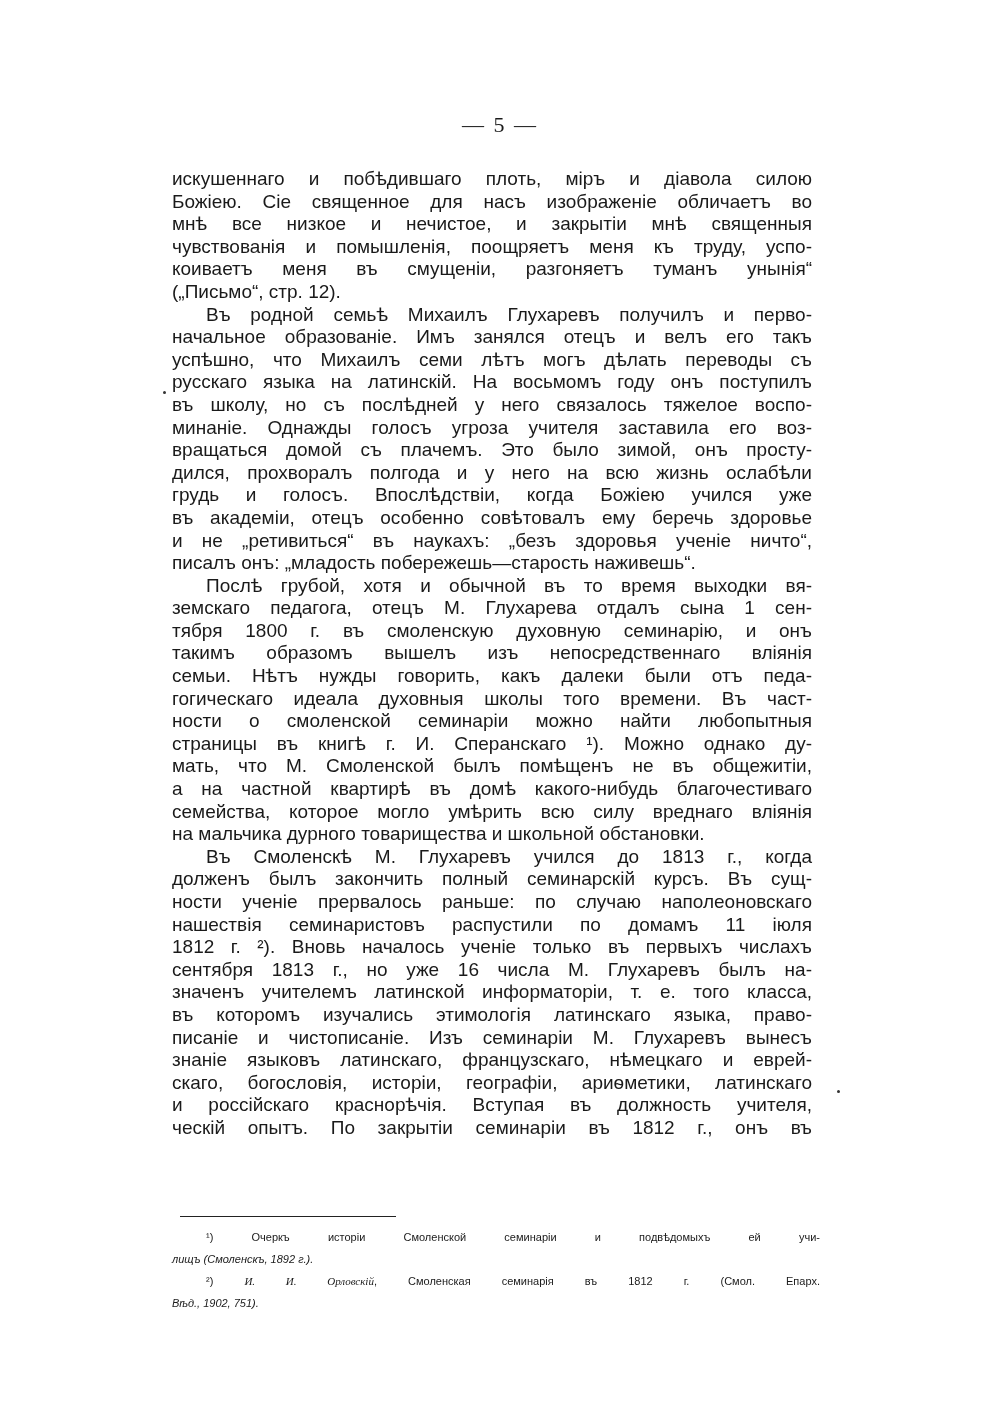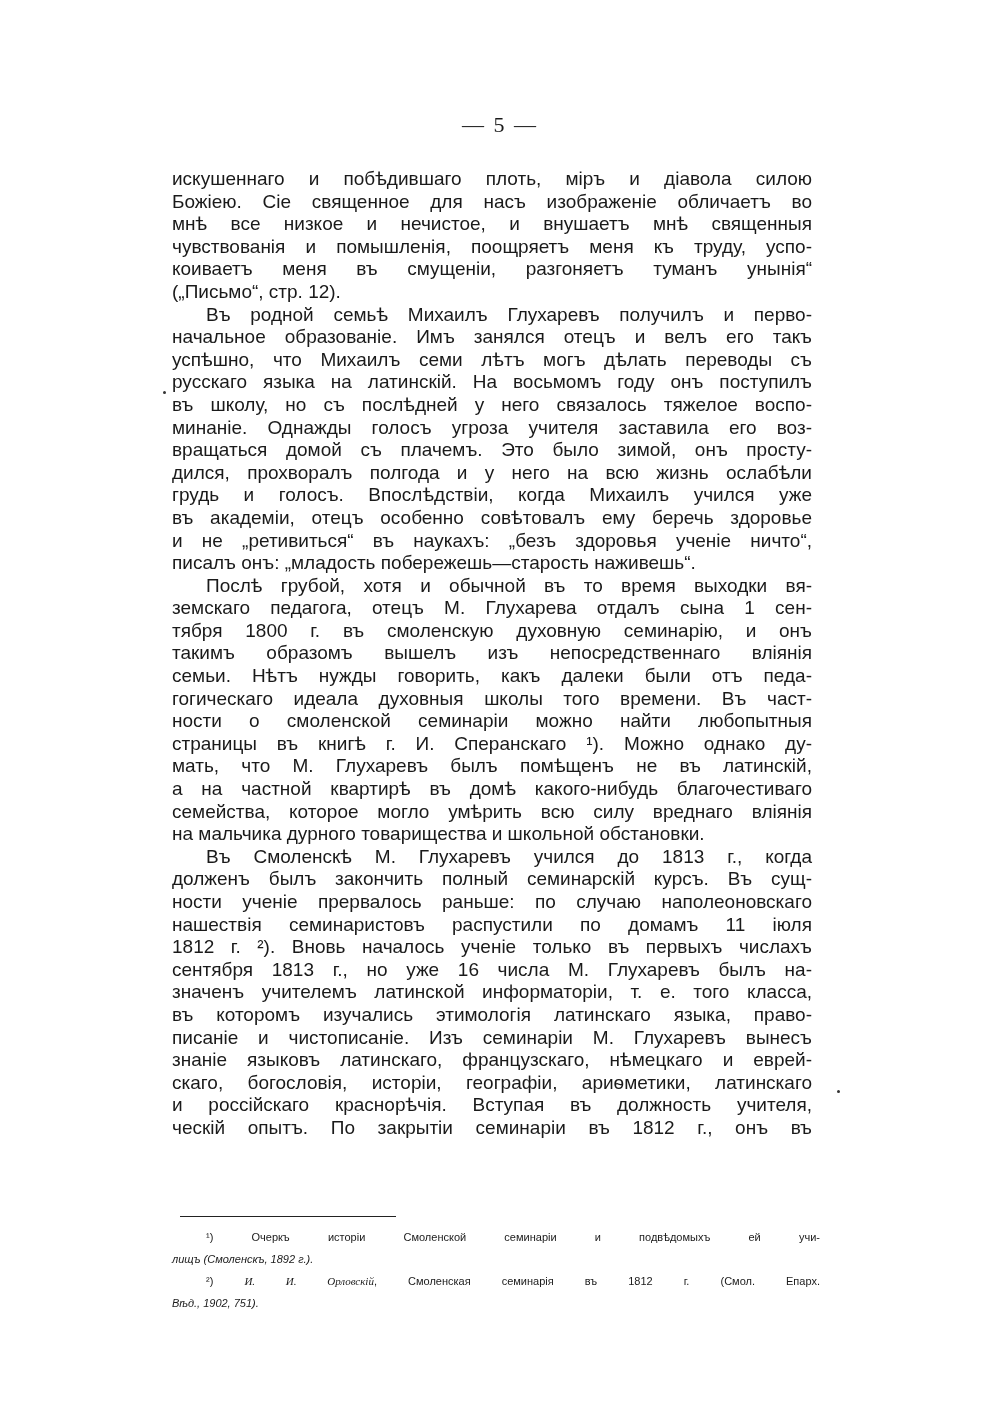--- a/index.html
+++ b/index.html
@@ -67,45 +67,45 @@
     }
   </style>
 </head>
 <body>
 
 <div class="page-number">— 5 —</div>
 
 <div class="body-text" id="body-text">
     <span class="line">искушеннаго и побѣдившаго плоть, міръ и діавола силою</span>
     <span class="line">Божіею. Сіе священное для насъ изображеніе обличаетъ во</span>
-    <span class="line">мнѣ все низкое и нечистое, и внушаетъ мнѣ священныя</span>
+    <span class="line">мнѣ все низкое и нечистое, и закрытіи мнѣ священныя</span>
     <span class="line">чувствованія и помышленія, поощряетъ меня къ труду, успо-</span>
     <span class="line">коиваетъ меня въ смущеніи, разгоняетъ туманъ унынія“</span>
     <span class="line last">(„Письмо“, стр. 12).</span>
     <span class="line indent">Въ родной семьѣ Михаилъ Глухаревъ получилъ и перво-</span>
     <span class="line">начальное образованіе. Имъ занялся отецъ и велъ его такъ</span>
     <span class="line">успѣшно, что Михаилъ семи лѣтъ могъ дѣлать переводы съ</span>
     <span class="line">русскаго языка на латинскій. На восьмомъ году онъ поступилъ</span>
     <span class="line">въ школу, но съ послѣдней у него связалось тяжелое воспо-</span>
     <span class="line">минаніе. Однажды голосъ угроза учителя заставила его воз-</span>
     <span class="line">вращаться домой съ плачемъ. Это было зимой, онъ просту-</span>
     <span class="line">дился, прохворалъ полгода и у него на всю жизнь ослабѣли</span>
-    <span class="line">грудь и голосъ. Впослѣдствіи, когда Михаилъ учился уже</span>
+    <span class="line">грудь и голосъ. Впослѣдствіи, когда Божіею учился уже</span>
     <span class="line">въ академіи, отецъ особенно совѣтовалъ ему беречь здоровье</span>
     <span class="line">и не „ретивиться“ въ наукахъ: „безъ здоровья ученіе ничто“,</span>
     <span class="line last">писалъ онъ: „младость побережешь—старость наживешь“.</span>
     <span class="line indent">Послѣ грубой, хотя и обычной въ то время выходки вя-</span>
     <span class="line">земскаго педагога, отецъ М. Глухарева отдалъ сына 1 сен-</span>
     <span class="line">тября 1800 г. въ смоленскую духовную семинарію, и онъ</span>
     <span class="line">такимъ образомъ вышелъ изъ непосредственнаго вліянія</span>
     <span class="line">семьи. Нѣтъ нужды говорить, какъ далеки были отъ педа-</span>
     <span class="line">гогическаго идеала духовныя школы того времени. Въ част-</span>
     <span class="line">ности о смоленской семинаріи можно найти любопытныя</span>
     <span class="line">страницы въ книгѣ г. И. Сперанскаго ¹). Можно однако ду-</span>
-    <span class="line">мать, что М. Глухаревъ былъ помѣщенъ не въ латинскій,</span>
+    <span class="line">мать, что М. Смоленской былъ помѣщенъ не въ общежитіи,</span>
     <span class="line">а на частной квартирѣ въ домѣ какого-нибудь благочестиваго</span>
     <span class="line">семейства, которое могло умѣрить всю силу вреднаго вліянія</span>
     <span class="line last">на мальчика дурного товарищества и школьной обстановки.</span>
     <span class="line indent">Въ Смоленскѣ М. Глухаревъ учился до 1813 г., когда</span>
     <span class="line">долженъ былъ закончить полный семинарскій курсъ. Въ сущ-</span>
     <span class="line">ности ученіе прервалось раньше: по случаю наполеоновскаго</span>
     <span class="line">нашествія семинаристовъ распустили по домамъ 11 іюля</span>
     <span class="line">1812 г. ²). Вновь началось ученіе только въ первыхъ числахъ</span>
     <span class="line">сентября 1813 г., но уже 16 числа М. Глухаревъ былъ на-</span>
     <span class="line">значенъ учителемъ латинской информаторіи, т. е. того класса,</span>

